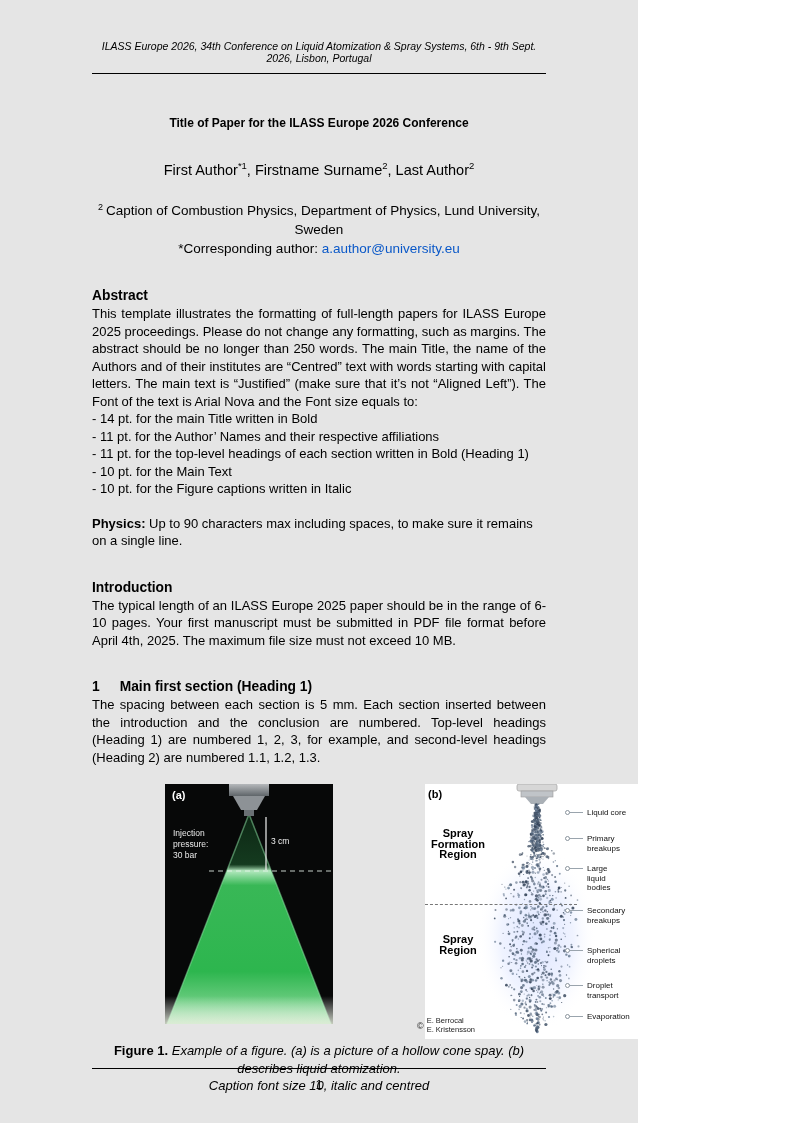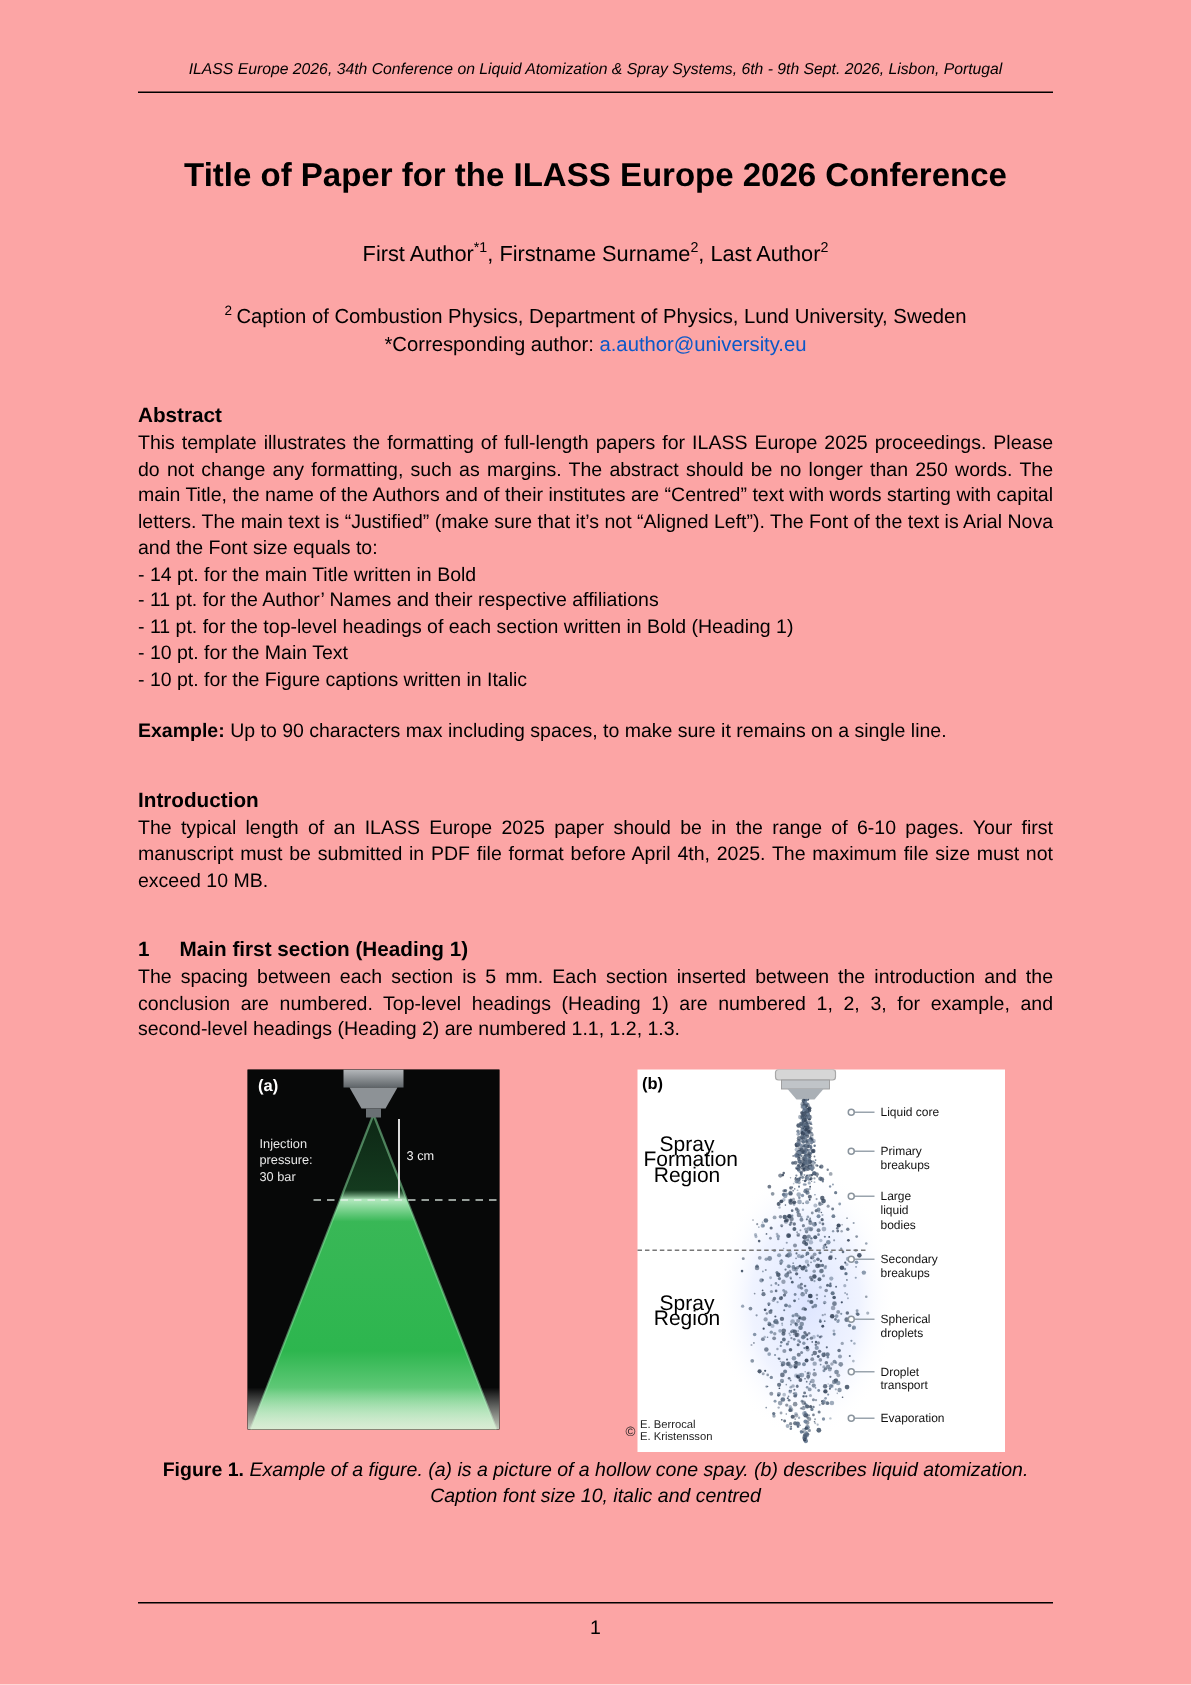--- a/index.html
+++ b/index.html
@@ -1,26 +1,26 @@
 <!DOCTYPE html>
 <html><head>
 <meta charset="utf-8">
 <style>
   html,body { margin:0; padding:0; background:#ffffff; }
   .page {
-    width:794px; height:1123px; position:relative; overflow:hidden;
-    background:#fca5a5; color:#000;
+    width:638px; height:1123px; position:relative; overflow:hidden;
+    background:#e5e5e5; color:#000;
     font-family:"Liberation Sans", sans-serif;
   }
   .content { padding:40px 92px 0 92px; }
 
   .running-head { text-align:center; font-style:italic; font-size:10.5px; }
   .head-rule { border:0; border-top:1.2px solid #000; margin:9px 0 0 0; }
 
-  .title { margin-top:42px; text-align:center; font-size:22px; font-weight:bold; }
+  .title { margin-top:42px; text-align:center; font-size:12px; font-weight:bold; }
 
   .authors { margin-top:30px; text-align:center; font-size:14.5px; }
   .authors sup { font-size:9.5px; }
 
   .affiliations { margin-top:20px; text-align:center; font-size:13.5px; line-height:19px; }
   .affiliations sup { font-size:9px; }
   .aff-text { margin-left:3px; }
   .email { color:#0a58c8; text-decoration:none; cursor:pointer; }
 
   .section-heading { margin-top:30px; font-size:13.8px; font-weight:bold; }
@@ -37,21 +37,21 @@
 
   .panel-a { position:absolute; left:73px; top:0; width:168px; height:240px; background:#060707; }
   .pa-label { position:absolute; top:5px; left:7px; color:#fff; font-weight:bold; font-size:11px; }
   .pa-injection { position:absolute; top:44px; left:8px; color:#e9e9e9; font-size:8.5px; line-height:11px; }
   .pa-scale { position:absolute; top:52px; left:106px; color:#f0f0f0; font-size:8.5px; }
 
   .panel-b { position:absolute; left:333px; top:0; width:245px; height:255px; background:#fff; }
   .pb-label { position:absolute; top:4px; left:3px; color:#000; font-weight:bold; font-size:11px; }
   .pb-svg { position:absolute; left:0; top:0; }
   .pb-dashed { position:absolute; left:0; top:120px; width:152px; border-top:1.2px dashed #777; }
-  .region-label { position:absolute; left:4px; width:58px; text-align:center; font-weight:normal; font-size:14px; line-height:10.5px; }
+  .region-label { position:absolute; left:4px; width:58px; text-align:center; font-weight:bold; font-size:11px; line-height:10.5px; }
   .b-label { position:absolute; left:162px; font-size:8px; line-height:9.5px; color:#111; }
   .b-leader { position:absolute; left:-18px; top:4px; width:14px; height:1px; background:#9aa4ad; }
   .b-leader::before {
     content:''; position:absolute; left:-4px; top:-2px; width:3px; height:3px;
     border:1px solid #8a949d; border-radius:50%; background:#fff;
   }
   .credit { position:absolute; left:-8px; top:233px; font-size:7.5px; line-height:8.5px; display:flex; align-items:center; gap:3px; color:#222; }
   .credit-symbol { font-size:9px; }
 
   .caption { text-align:center; font-size:13px; line-height:17.5px; }
@@ -81,21 +81,21 @@
     <div class="section-heading">Abstract</div>
     <div class="body-text">This template illustrates the formatting of full-length papers for ILASS Europe 2025 proceedings. Please do not change any formatting, such as margins. The abstract should be no longer than 250 words. The main Title, the name of the Authors and of their institutes are “Centred” text with words starting with capital letters. The main text is “Justified” (make sure that it’s not “Aligned Left”). The Font of the text is Arial Nova and the Font size equals to:</div>
     <div>
       <div class="list-line">- 14 pt. for the main Title written in Bold</div>
       <div class="list-line">- 11 pt. for the Author’ Names and their respective affiliations</div>
       <div class="list-line">- 11 pt. for the top-level headings of each section written in Bold (Heading 1)</div>
       <div class="list-line">- 10 pt. for the Main Text</div>
       <div class="list-line">- 10 pt. for the Figure captions written in Italic</div>
     </div>
 
-    <div class="keywords"><span class="kw-label">Example:</span><span> Up to 90 characters max including spaces, to make sure it remains on a single line.</span></div>
+    <div class="keywords"><span class="kw-label">Physics:</span><span> Up to 90 characters max including spaces, to make sure it remains on a single line.</span></div>
 
     <div class="section-heading">Introduction</div>
     <div class="body-text">The typical length of an ILASS Europe 2025 paper should be in the range of 6-10 pages. Your first manuscript must be submitted in PDF file format before April 4th, 2025. The maximum file size must not exceed 10 MB.</div>
 
     <div class="h1"><span class="h1-num">1</span><span class="h1-title">Main first section (Heading 1)</span></div>
     <div class="body-text">The spacing between each section is 5 mm. Each section inserted between the introduction and the conclusion are numbered. Top-level headings (Heading 1) are numbered 1, 2, 3, for example, and second-level headings (Heading 2) are numbered 1.1, 1.2, 1.3.</div>
 
     <div class="figure-wrap">
 
       <div class="panel-a">

